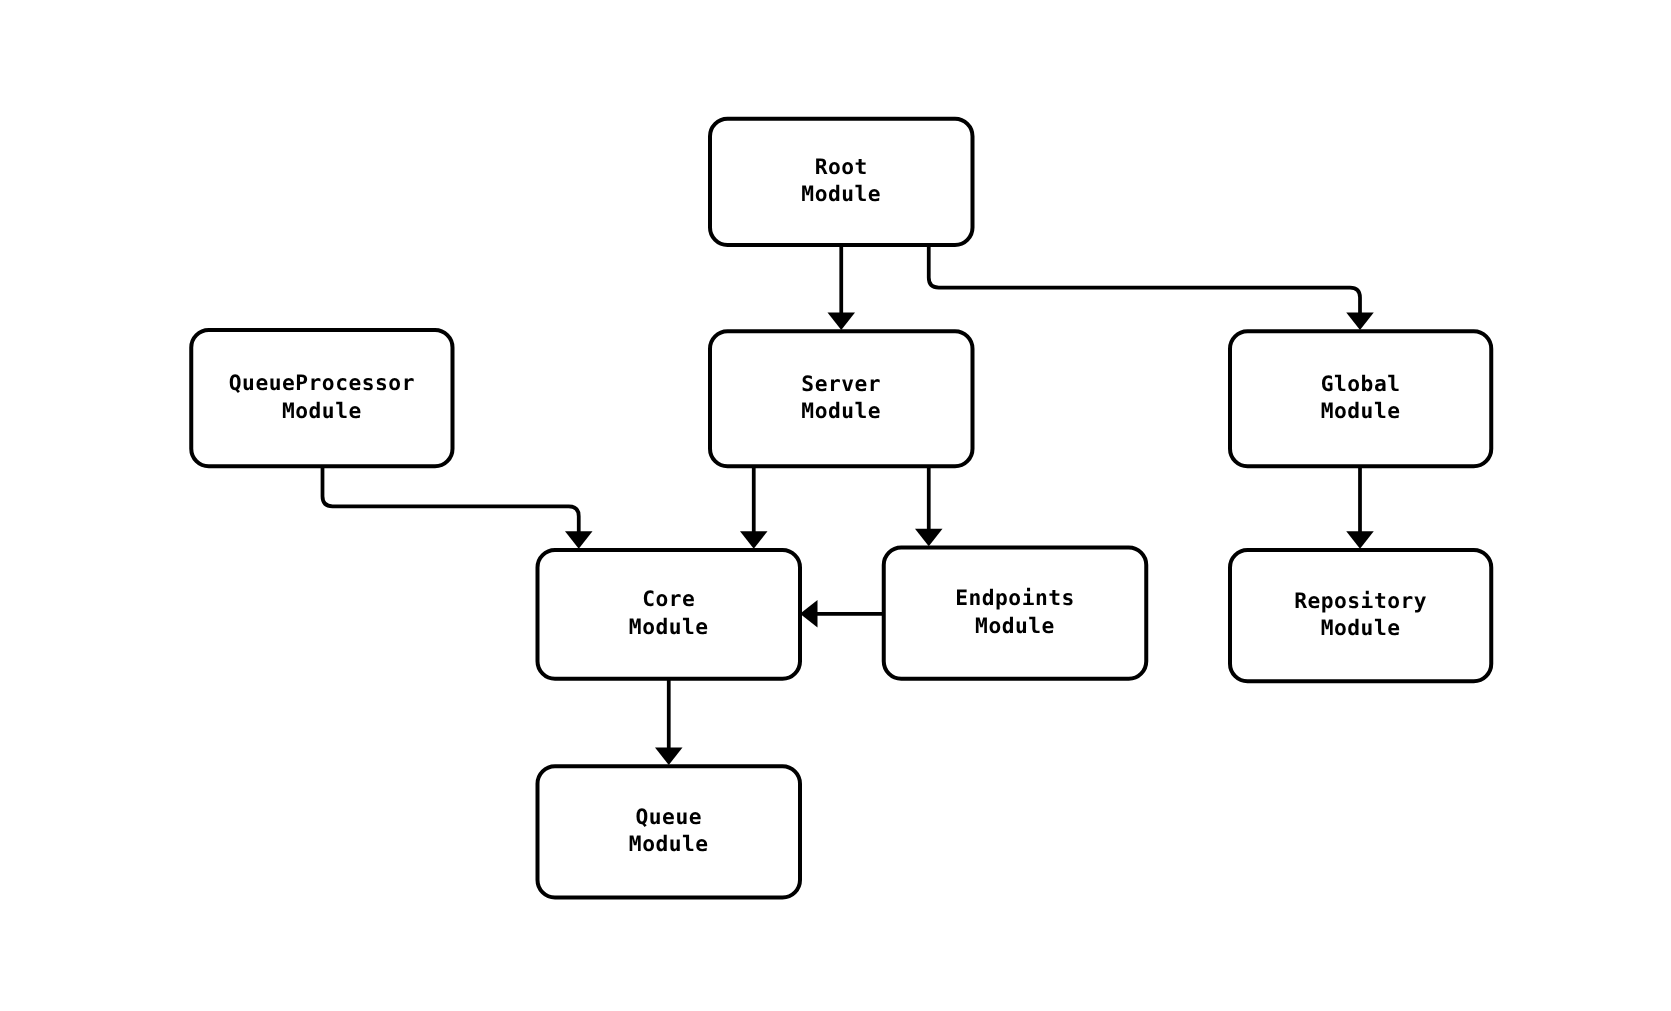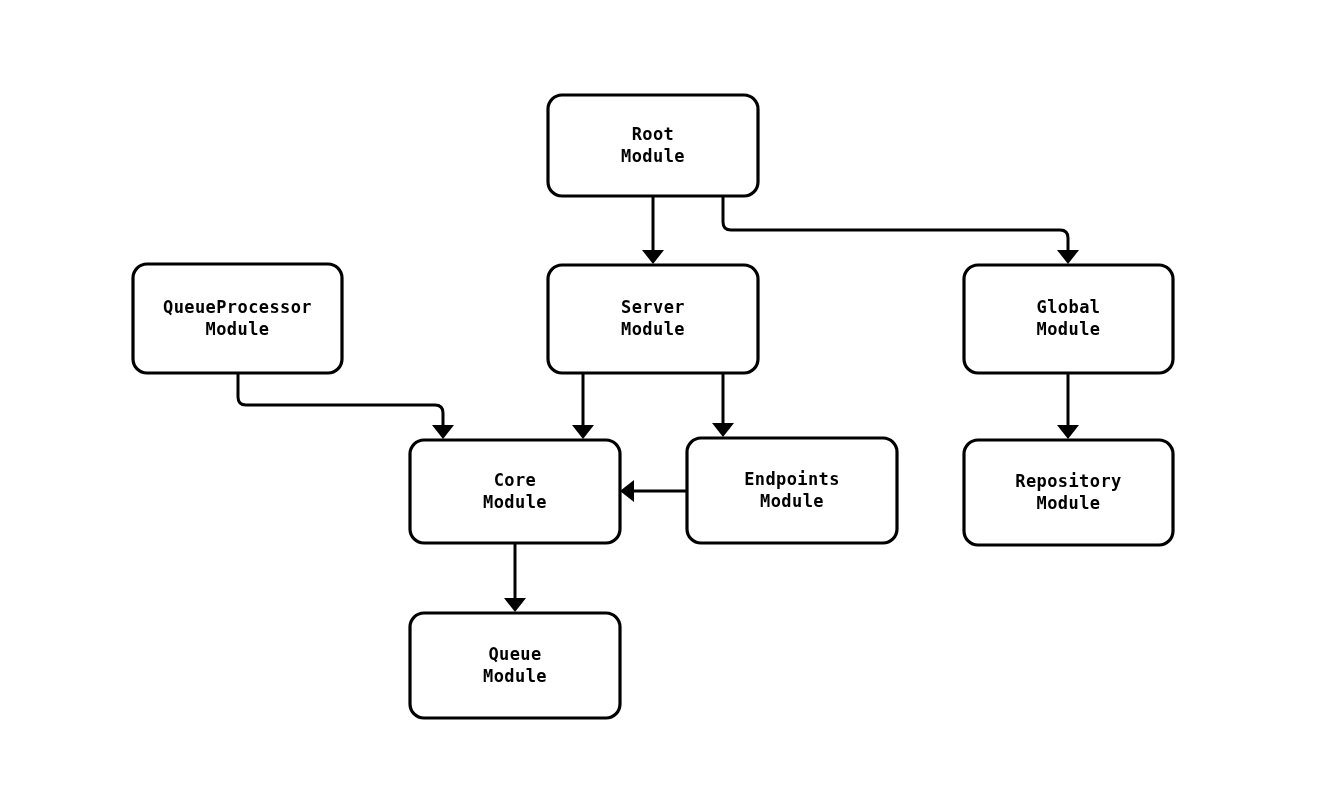--- a/index.html
+++ b/index.html
@@ -12,20 +12,21 @@
     width: 1337px;
     height: 809px;
     font-family: "DejaVu Sans Mono", "Liberation Mono", monospace;
     overflow: hidden;
   }
   #diagram-root {
     position: relative;
     width: 1139px;
     height: 809px;
     background: #ffffff;
+    margin-left: 20px;
   }
   svg#diagram-canvas {
     position: absolute;
     top: 0;
     left: 0;
     width: 1337px;
     height: 809px;
     display: block;
   }
   .node-box {

